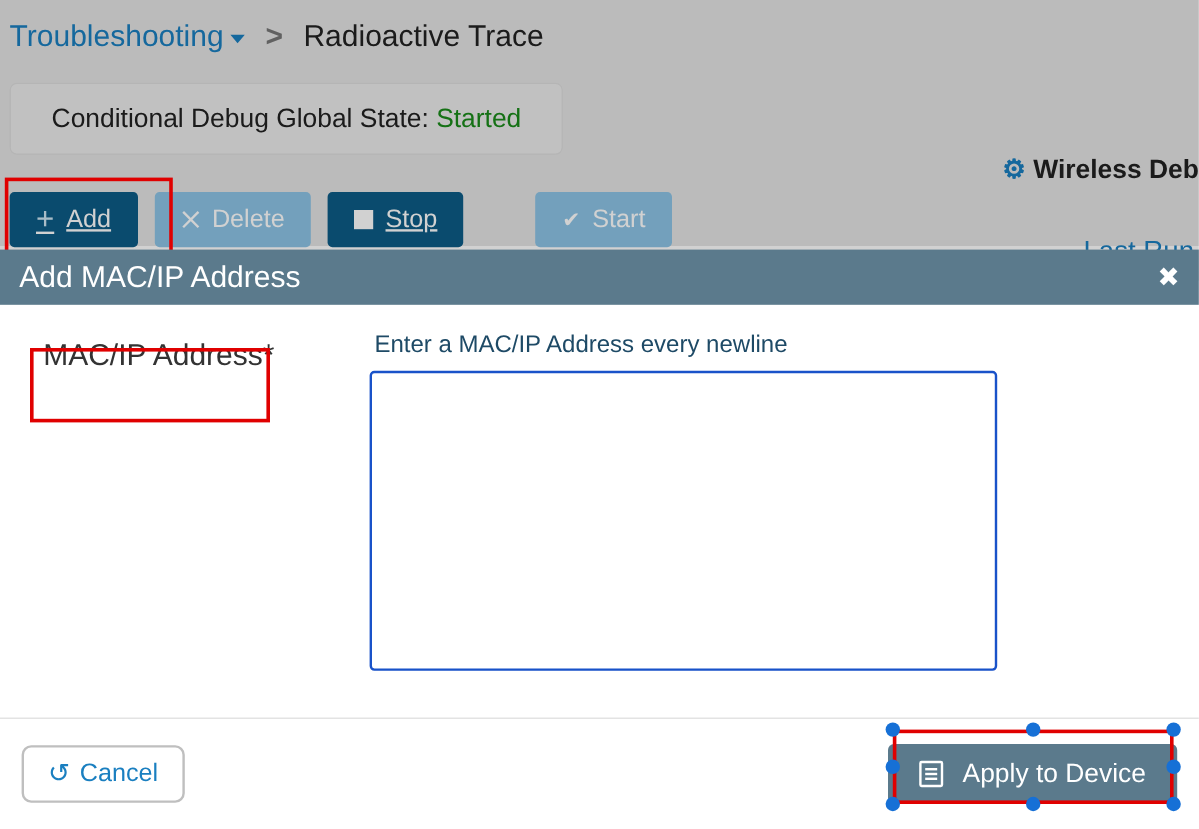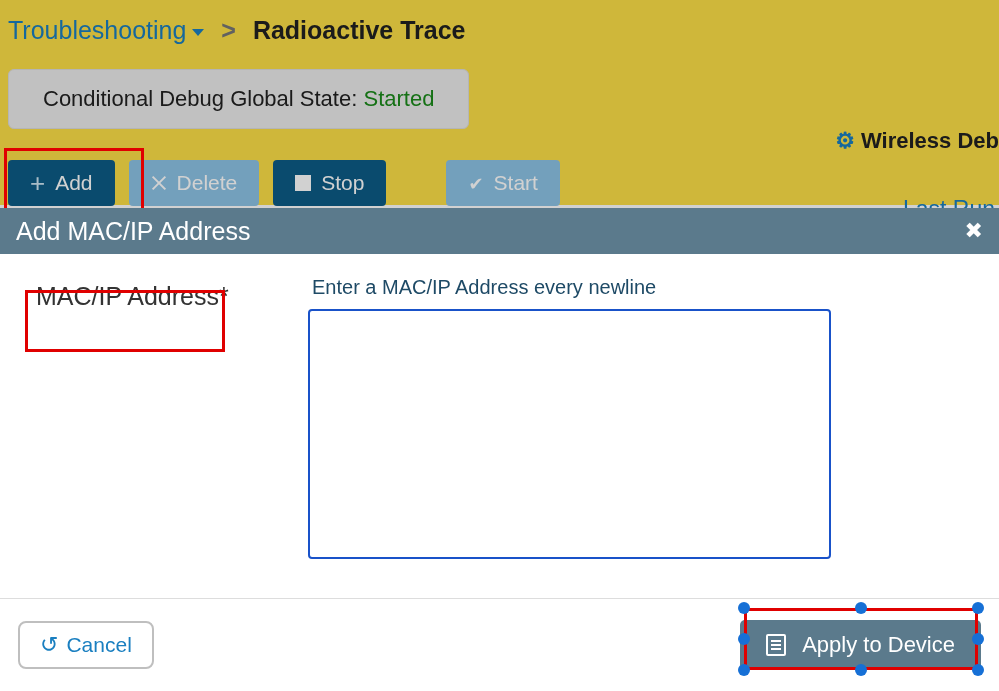--- a/index.html
+++ b/index.html
@@ -10,21 +10,21 @@
     overflow: hidden;
     position: relative;
     background: #fff;
   }
 
   
   .bg-layer {
     position: absolute;
     top: 0; left: 0; right: 0;
     height: 205px;
-    background: #fde047;
+    background: #e5e5e5;
     padding: 0;
   }
   .bg-dim {
     position: absolute;
     top: 0; left: 0; right: 0;
     height: 234px;
     background: rgba(0,0,0,0.18);
     pointer-events: none;
     z-index: 5;
   }
@@ -48,21 +48,21 @@
     display: inline-block;
     margin-top: 4px;
   }
   .bc-sep {
     color: #777;
     margin: 0 10px;
     font-weight: 600;
   }
   .bc-current {
     color: #222;
-    font-weight: 700;
+    font-weight: 400;
     margin-top: 16px;
   }
 
   .status-pill {
     margin: 8px 8px 0 8px;
     display: inline-block;
     background: #ececec;
     border: 1px solid #ddd;
     border-radius: 6px;
     padding: 16px 34px;
@@ -91,21 +91,21 @@
     gap: 10px;
     height: 46px;
     padding: 0 22px;
     border-radius: 4px;
     font-size: 21px;
     color: #fff;
     border: none;
     cursor: pointer;
     white-space: nowrap;
   }
-  .btn-dark { background: #0d5c87; }
+  .btn-dark { background: #0d5c87; text-decoration: underline; }
   .btn-light { background: #8dc4e6; color: #fff; }
 
   .icon-plus::before {
     content: "+";
     font-size: 26px;
     line-height: 1;
     color: #cfe6f3;
   }
   .icon-x {
     width: 16px; height: 16px; position: relative; display:inline-block;

